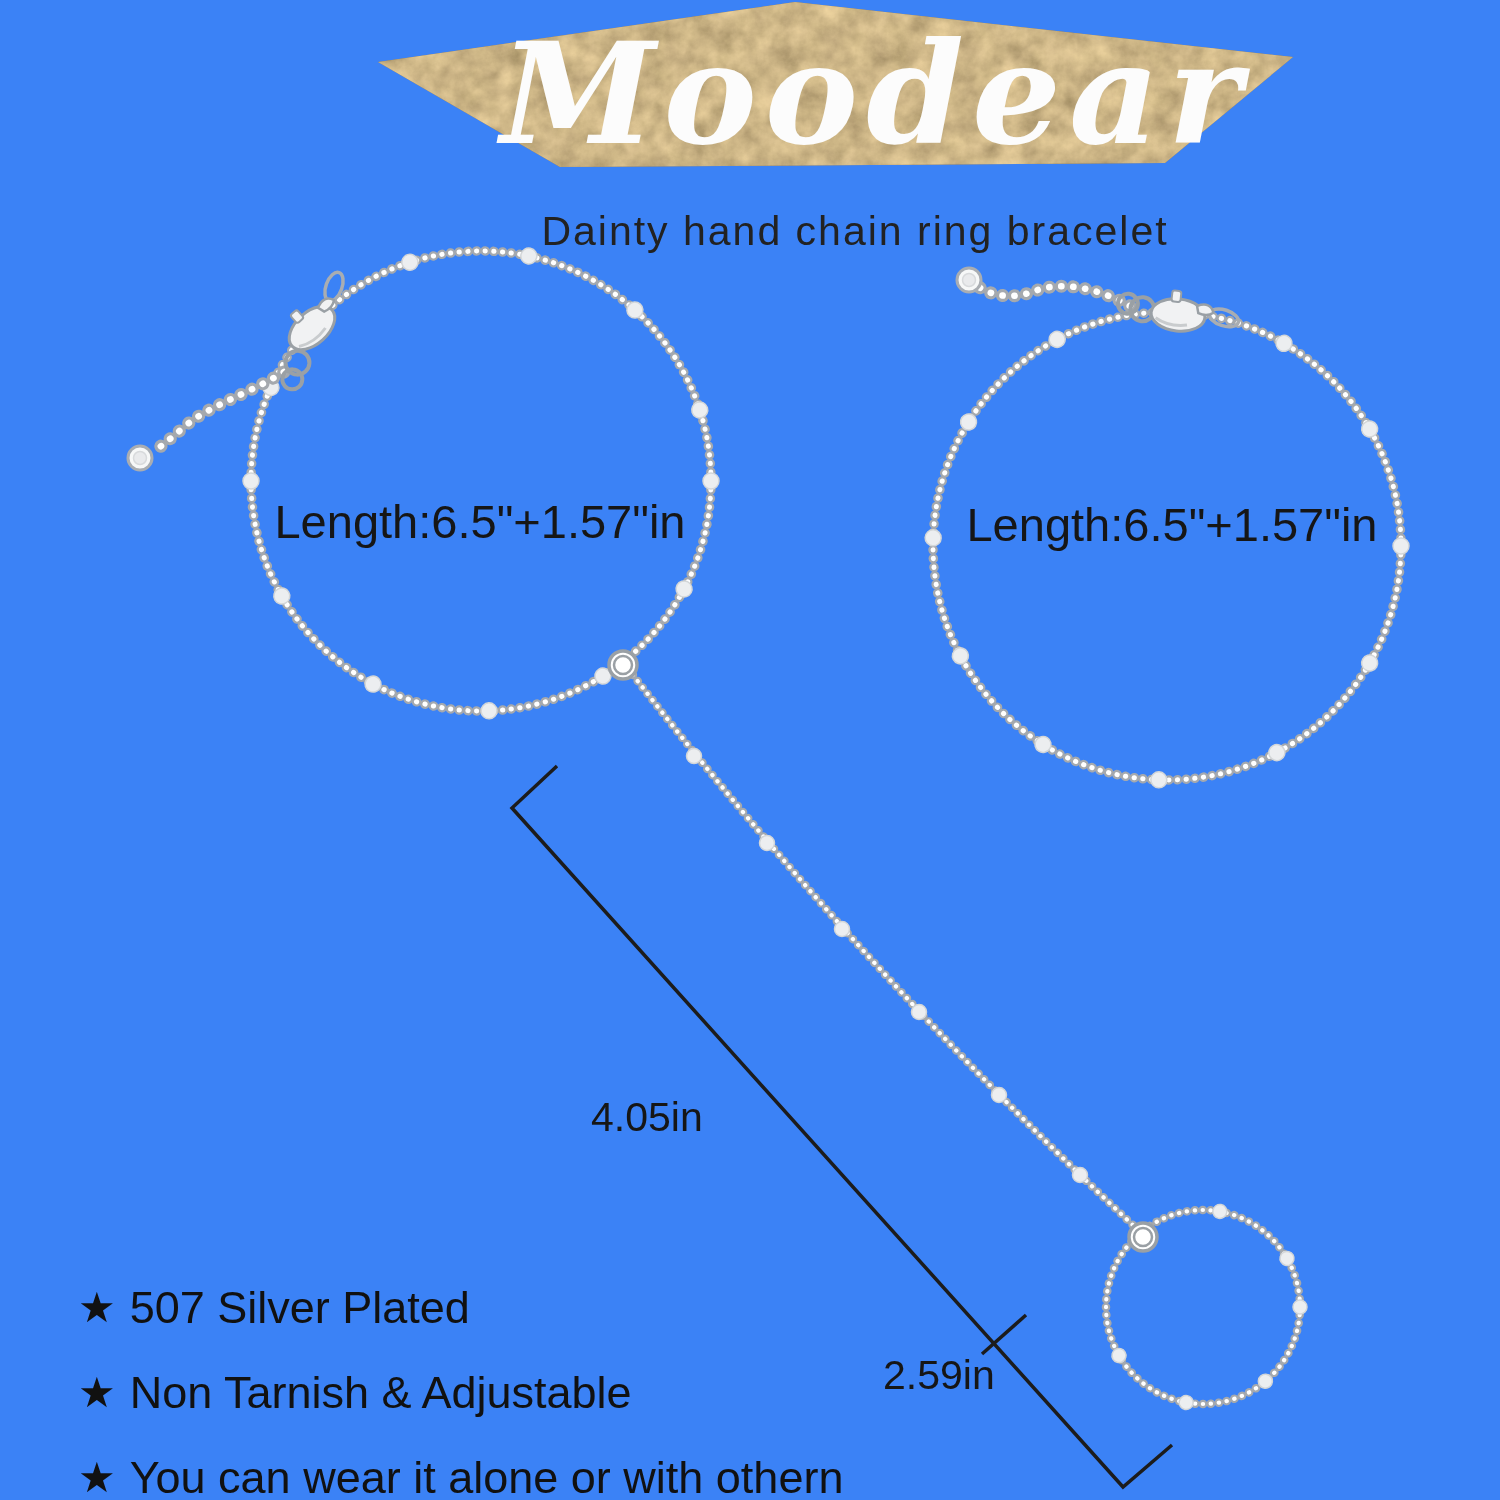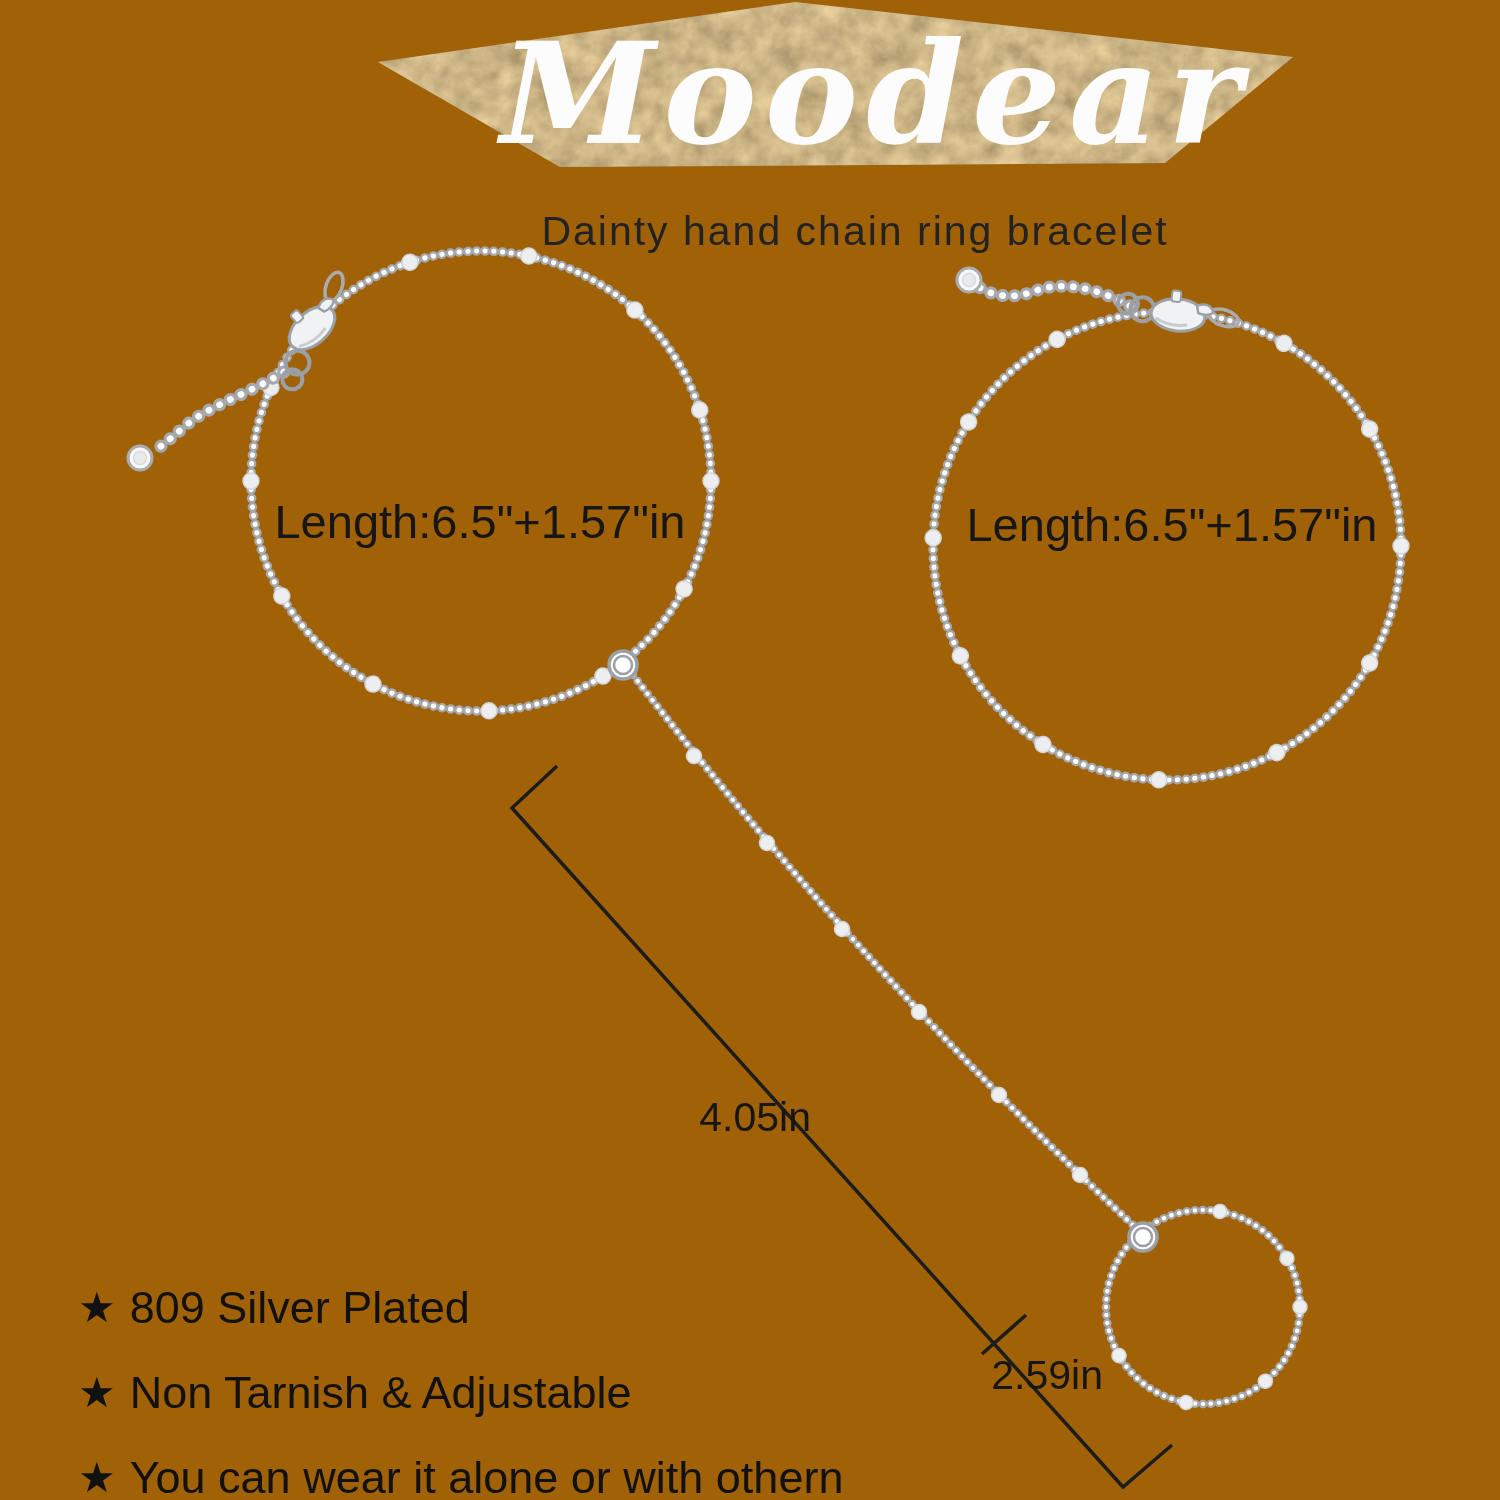--- a/index.html
+++ b/index.html
@@ -1,27 +1,27 @@
 <!DOCTYPE html>
 <html><head>
 <meta charset="utf-8">
 <style>
   html,body{margin:0;padding:0;background:#ffffff;}
-  .canvas{position:relative;width:1500px;height:1500px;background:#a16207;overflow:hidden;
+  .canvas{position:relative;width:1500px;height:1500px;background:#3b82f6;overflow:hidden;
           font-family:"Liberation Sans",sans-serif;color:#1c1c1c;}
   .art{position:absolute;left:0;top:0;}
   .logo{position:absolute;left:400px;top:24px;width:950px;text-align:center;
         font-family:"DejaVu Serif",serif;font-style:italic;font-weight:bold;
         font-size:140px;line-height:1;letter-spacing:8px;color:#fcfcfc;}
   .subtitle{position:absolute;left:475px;top:208px;width:760px;text-align:center;
             font-size:41px;letter-spacing:2px;color:#222;}
   .len-label{position:absolute;width:460px;text-align:center;font-size:47px;color:#161616;}
   .len-left{left:250px;top:494px;}
   .len-right{left:942px;top:497px;}
-  .dim{position:absolute;width:220px;text-align:right;font-size:41px;color:#161616;}
+  .dim{position:absolute;width:220px;text-align:left;font-size:41px;color:#161616;}
   .dim-drop{left:591px;top:1094px;}
   .dim-ring{left:883px;top:1352px;}
   .features{position:absolute;left:78px;top:1284px;list-style:none;margin:0;padding:0;}
   .features li{display:flex;align-items:center;height:48px;margin-bottom:37px;
                font-size:45px;color:#111;white-space:nowrap;}
   .features .star{font-size:42px;margin-right:14px;line-height:1;}
 </style>
 </head>
 <body>
 
@@ -159,21 +159,21 @@
 
   <div class="len-label len-left">Length:6.5"+1.57"in</div>
   <div class="len-label len-right">Length:6.5"+1.57"in</div>
 
   <div class="dim dim-drop">4.05in</div>
   <div class="dim dim-ring">2.59in</div>
 
   <ul class="features">
     <li>
       <span class="star">★</span>
-      <span>809 Silver Plated</span>
+      <span>507 Silver Plated</span>
     </li>
     <li>
       <span class="star">★</span>
       <span>Non Tarnish &amp; Adjustable</span>
     </li>
     <li>
       <span class="star">★</span>
       <span>You can wear it alone or with othern</span>
     </li>
   </ul>

